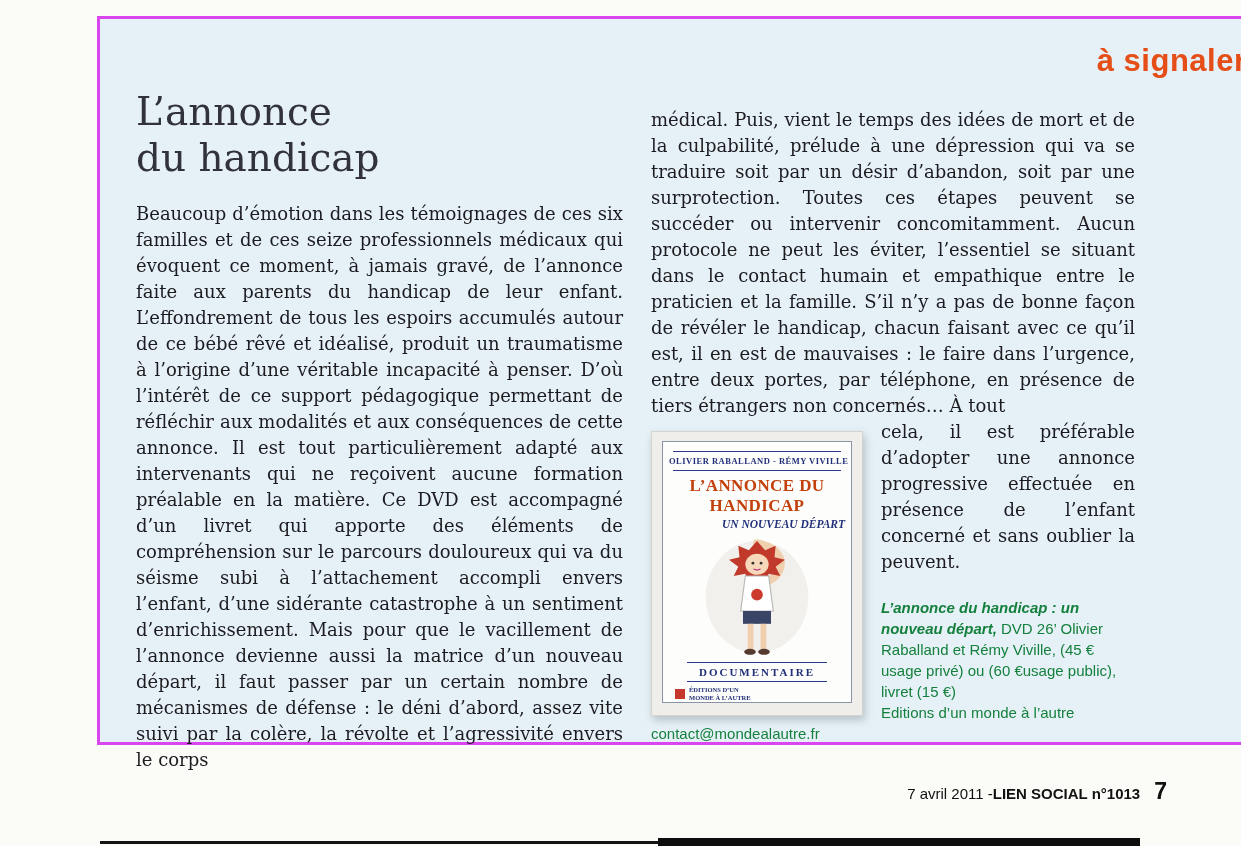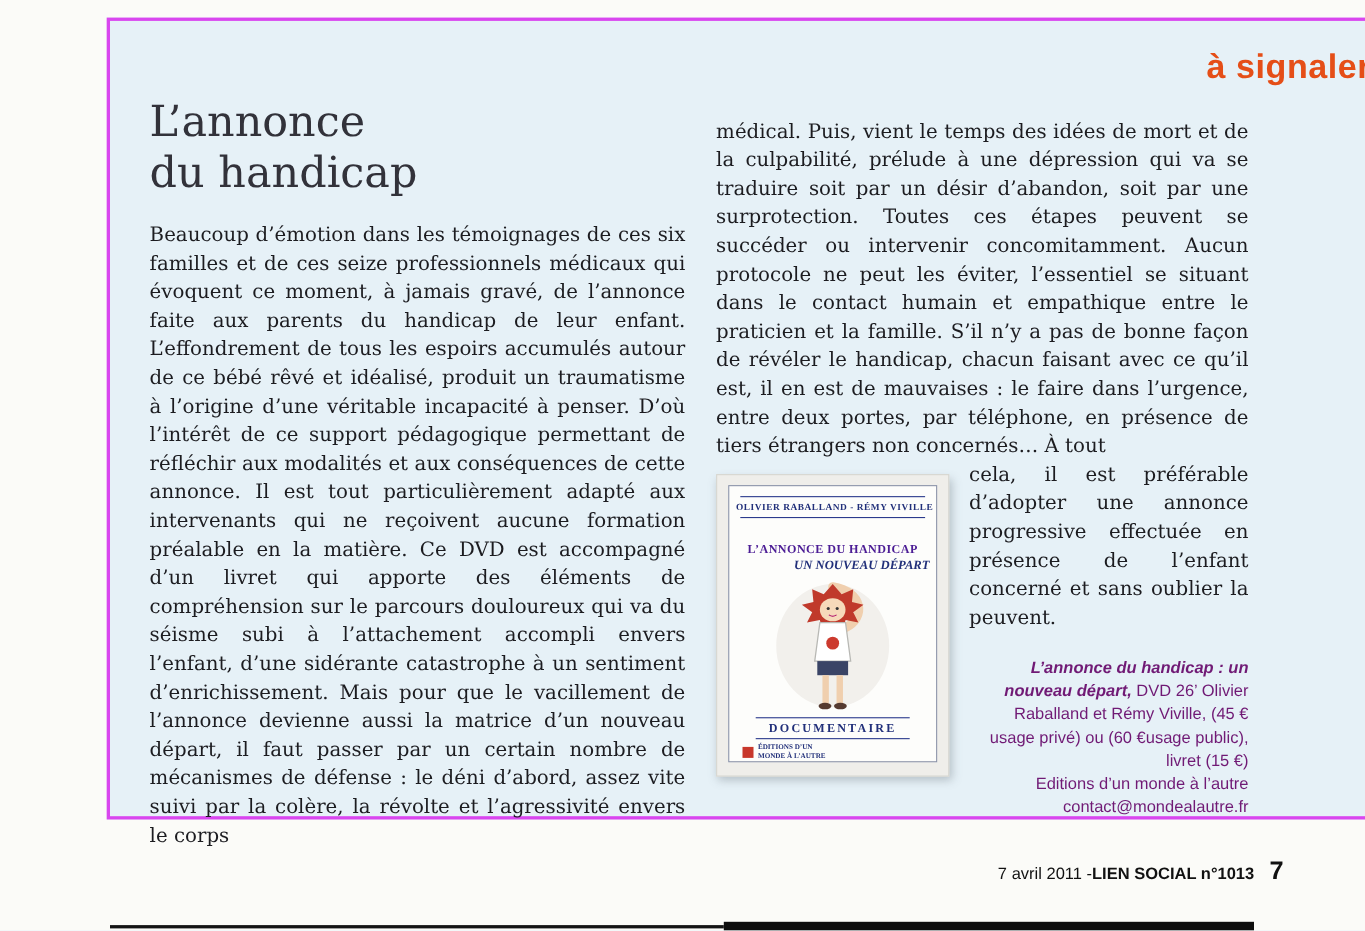--- a/index.html
+++ b/index.html
@@ -83,25 +83,25 @@
   .dvd-rule { border-top: 1px solid #2b3a8c; margin: 2px 4px; }
   .dvd-authors {
     font-size: 8.5px;
     font-weight: bold;
     letter-spacing: 0.5px;
     color: #22307a;
     padding: 2px 0;
     white-space: nowrap;
   }
   .dvd-title {
-    font-size: 11px;
+    font-size: 17px;
     font-weight: bold;
     letter-spacing: 0.4px;
-    margin-top: 23px;
-    color: #4c1d95;
+    margin-top: 5px;
+    color: #c2410c;
   }
   .dvd-subtitle {
     font-size: 11.5px;
     font-style: italic;
     font-weight: bold;
     margin-top: 2px;
     color: #22307a;
     text-align: right;
   }
   .dvd-art { margin: 4px auto 2px auto; display: block; }
@@ -134,23 +134,23 @@
     color: #22307a;
     width: 70px;
     line-height: 1.25;
   }
 
   
   .caption {
     font-family: "Liberation Sans", sans-serif;
     font-size: 15px;
     line-height: 21px;
-    color: #701a75;
+    color: #15803d;
     margin-top: 22px;
-    text-align: right;
+    text-align: left;
   }
   .caption .lead {
     font-weight: bold;
     font-style: italic;
   }
   .caption .cap-line { display: block; }
 
   
   .footer {
     position: absolute;

